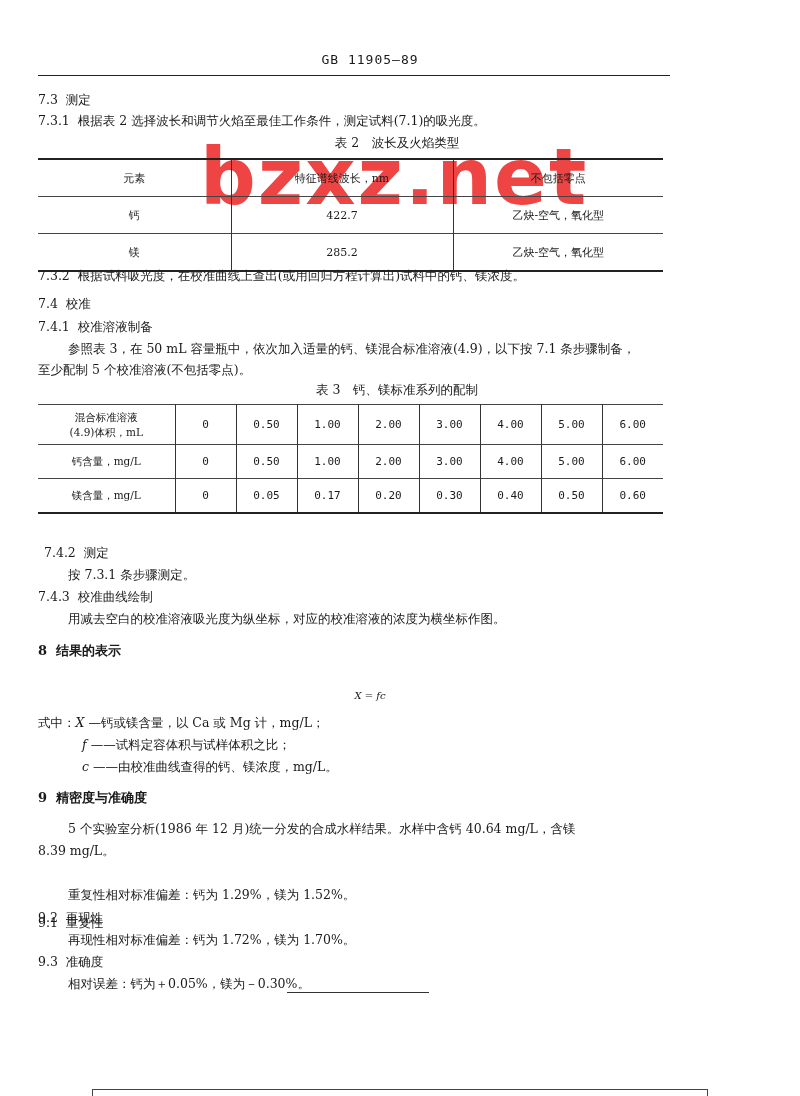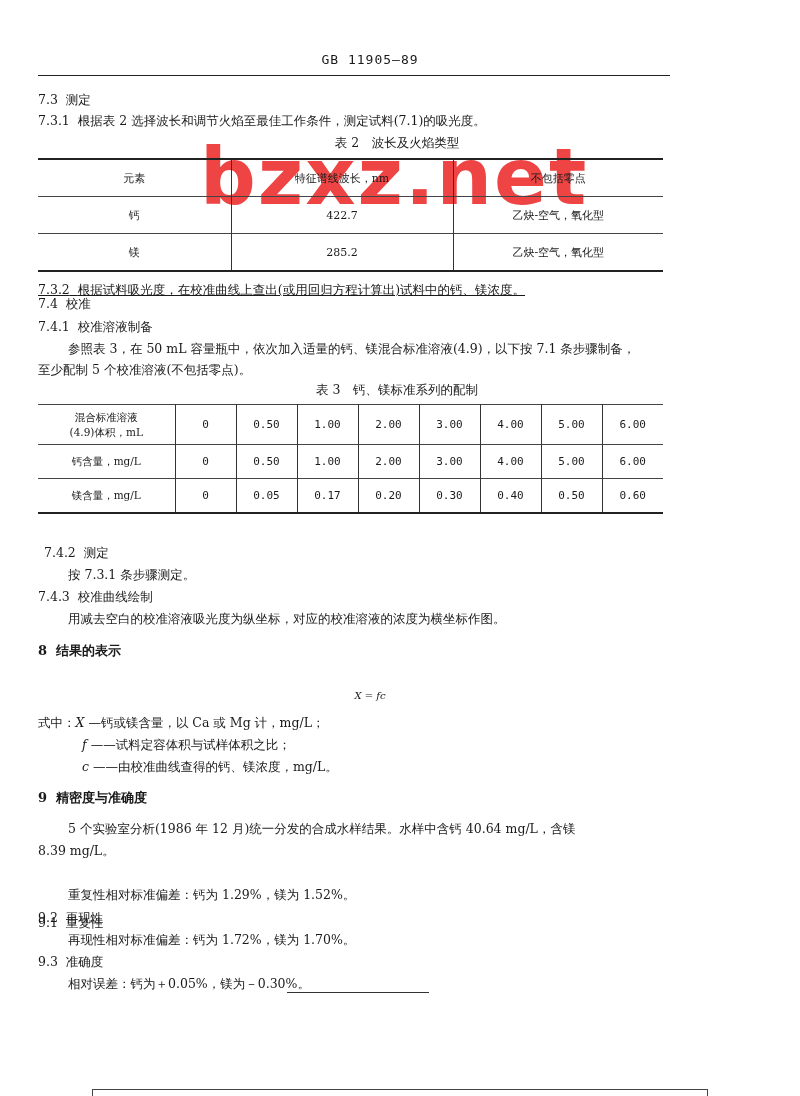--- a/index.html
+++ b/index.html
@@ -68,21 +68,21 @@
     <td>乙炔-空气，氧化型</td>
   </tr>
   <tr class="last">
     <td>镁</td>
     <td>285.2</td>
     <td>乙炔-空气，氧化型</td>
   </tr>
 </tbody>
   </table>
 
-<div class="abs line" style="left:38px; top:282px;text-decoration:underline;">
+<div class="abs line" style="left:38px; top:268px;">
   <span>7.3.2</span>&nbsp;&nbsp;<span>根据试料吸光度，在校准曲线上查出(或用回归方程计算出)试料中的钙、镁浓度。</span>
 </div>
 
 <div class="abs line" style="left:38px; top:296px;">
   <span>7.4</span>&nbsp;&nbsp;<span>校准</span>
 </div>
 <div class="abs line" style="left:38px; top:319px;">
   <span>7.4.1</span>&nbsp;&nbsp;<span>校准溶液制备</span>
 </div>
 <div class="abs line" style="left:68px; top:341px;">参照表 3，在 50 mL 容量瓶中，依次加入适量的钙、镁混合标准溶液(4.9)，以下按 7.1 条步骤制备，</div>

